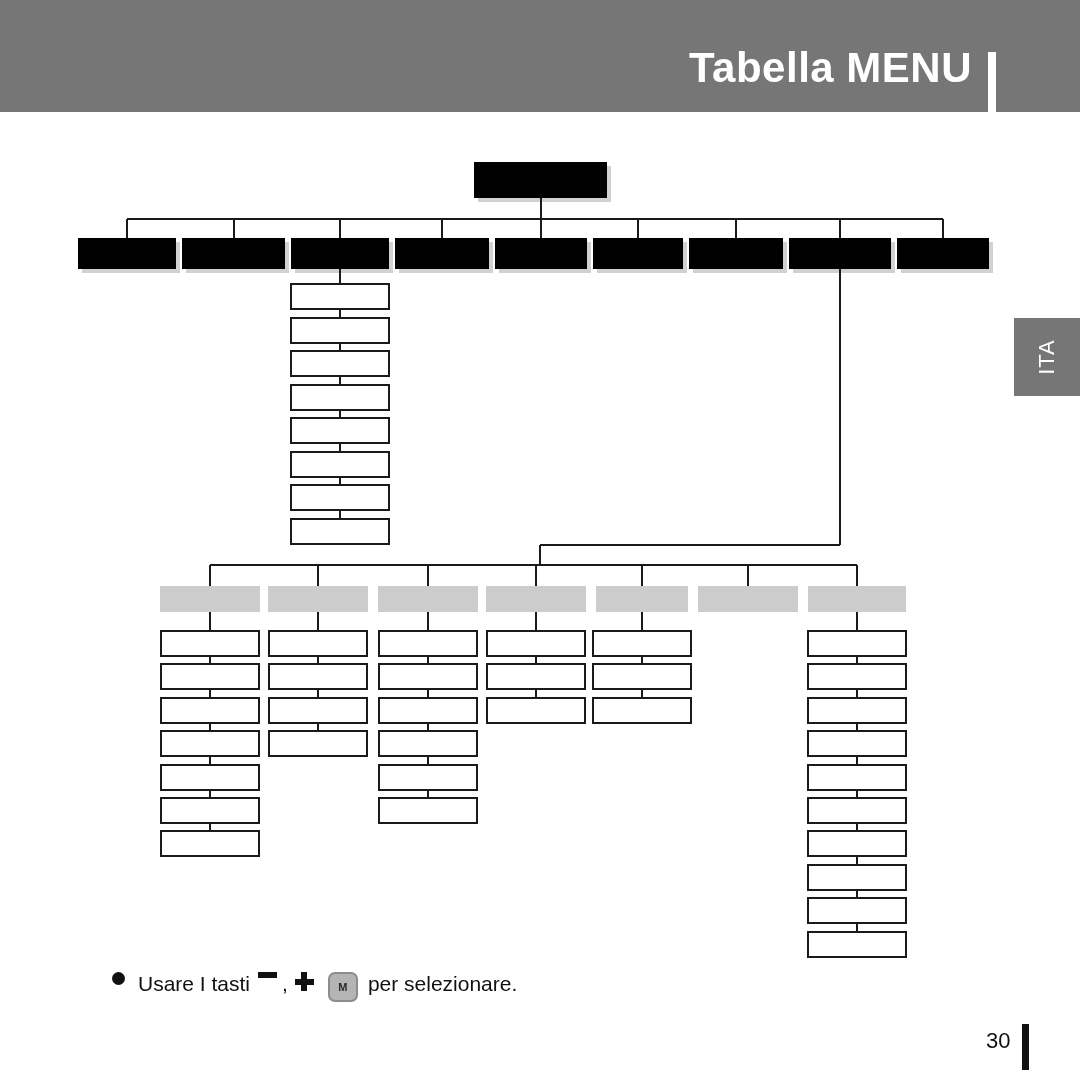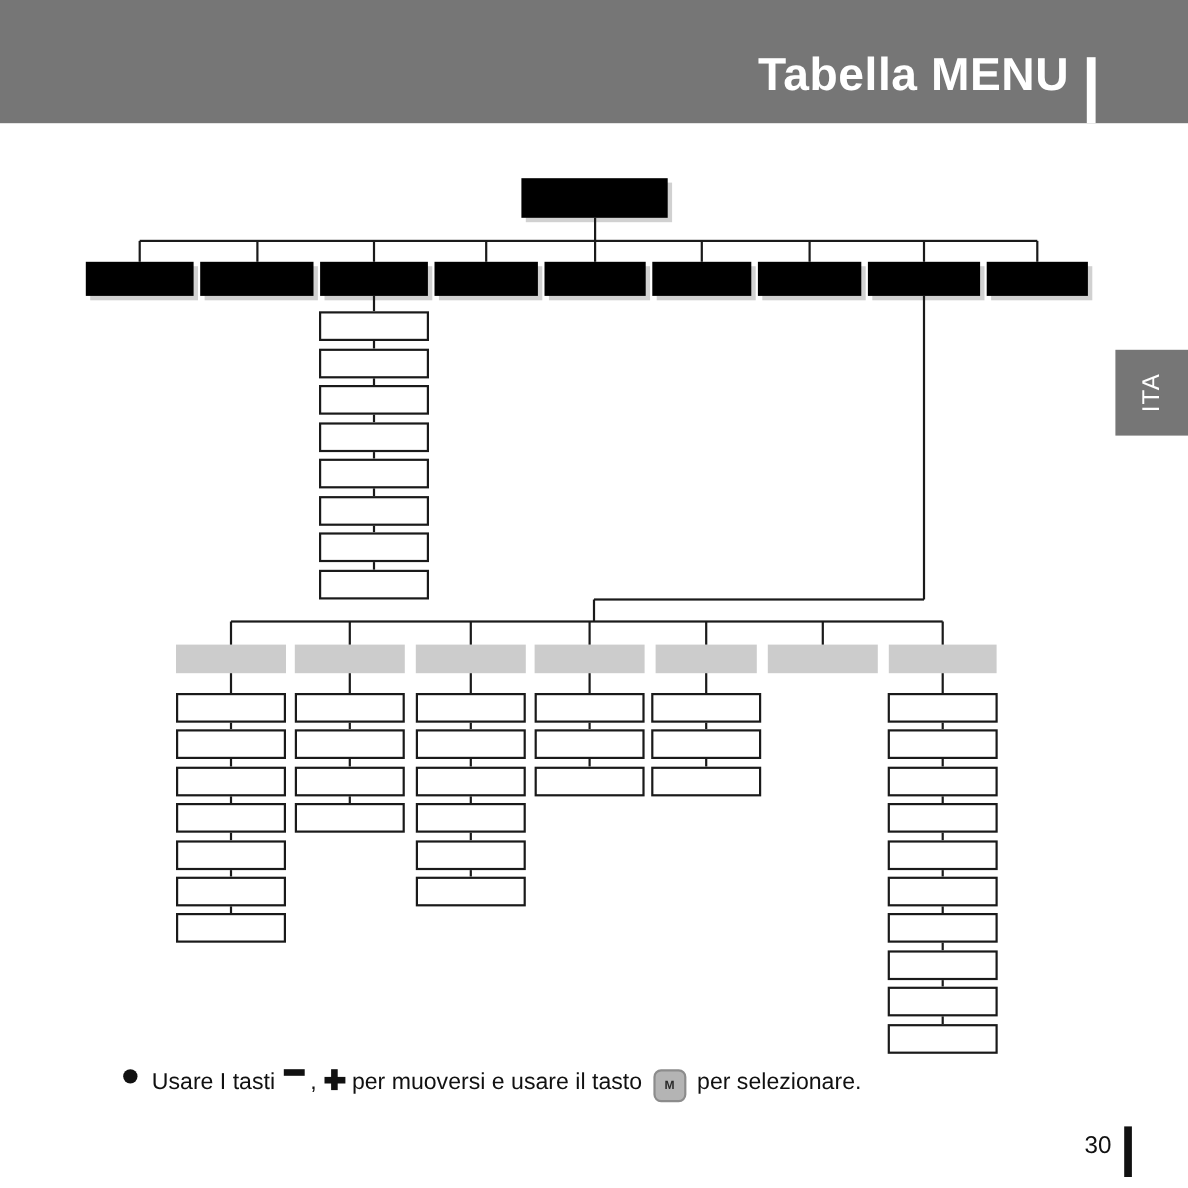--- a/index.html
+++ b/index.html
@@ -252,21 +252,20 @@
       <div class="ln v" style="left: 856px; top: 924.2px; height: 6.4px;"></div>
       <div class="node leaf" style="left: 807px; top: 930.6px; width: 100px; height: 27px;"></div>
     </div>
 
   <div class="caption">
     <span class="bullet"></span>
     <span class="cap-txt">Usare I tasti</span>
     <span class="icon-minus"></span>
     <span class="cap-txt">,</span>
     <span class="icon-plus"></span>
-    <span class="cap-txt">per muoversi e usare il tasto</span>
     <span class="icon-mbtn">M</span>
     <span class="cap-txt">per selezionare.</span>
   </div>
 
   <div class="pagenum">30</div>
   <div class="pagebar"></div>
 
 </div>
 
 </body></html>

